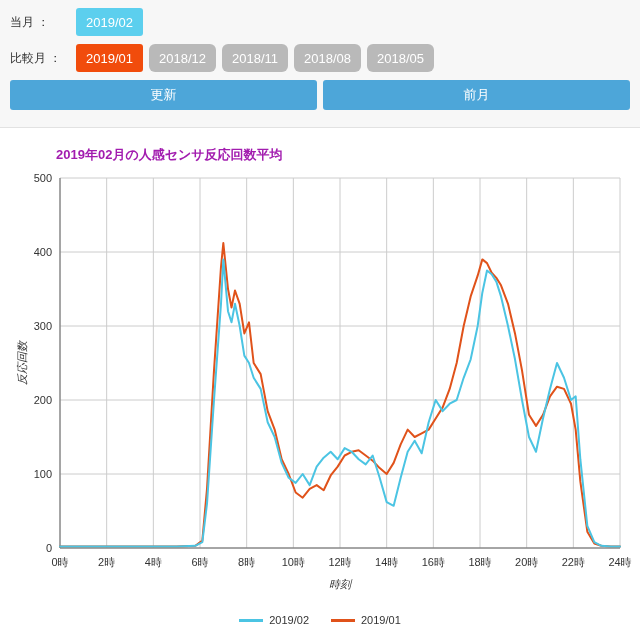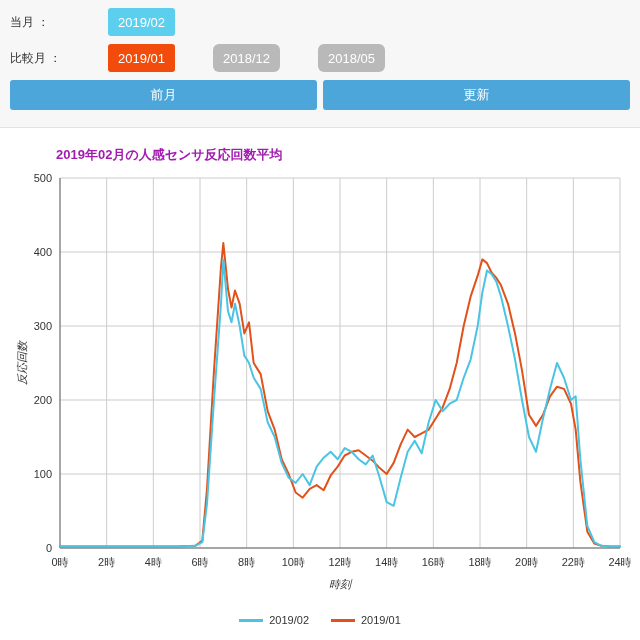--- a/index.html
+++ b/index.html
@@ -24,21 +24,20 @@
     background: #f7f7f7;
     padding: 8px 10px 10px 10px;
     border-bottom: 1px solid #e2e2e2;
     box-sizing: border-box;
     height: 128px;
   }
   .row {
     display: flex;
     align-items: center;
     margin-bottom: 8px;
-    gap: 32px;
   }
   .row-label {
     font-size: 12px;
     color: #333;
     width: 66px;
     flex: 0 0 66px;
     white-space: nowrap;
   }
   .chip {
     display: inline-flex;
@@ -147,26 +146,28 @@
 
     <div class="row">
       <span class="row-label">当月 ：</span>
       <button class="chip chip-current">2019/02</button>
     </div>
 
     <div class="row">
       <span class="row-label">比較月 ：</span>
       <button class="chip chip-selected">2019/01</button>
       <button class="chip chip-alt">2018/12</button>
+      <button class="chip chip-alt">2018/11</button>
+      <button class="chip chip-alt">2018/08</button>
       <button class="chip chip-alt">2018/05</button>
     </div>
 
     <div class="navrow">
+      <button class="navbtn">更新</button>
       <button class="navbtn">前月</button>
-      <button class="navbtn">更新</button>
     </div>
   </div>
 
   <div class="chart-wrap">
     <div class="chart-title">2019年02月の人感センサ反応回数平均</div>
 
     <svg class="plot" id="plot-svg" width="640" height="470">
         <rect x="60" y="50" width="560" height="370" fill="#ffffff" stroke="none"></rect>
         <line x1="60" y1="50" x2="60" y2="420" stroke="#cccccc" stroke-width="1"></line>
         <line x1="106.66666666666666" y1="50" x2="106.66666666666666" y2="420" stroke="#cccccc" stroke-width="1"></line>

